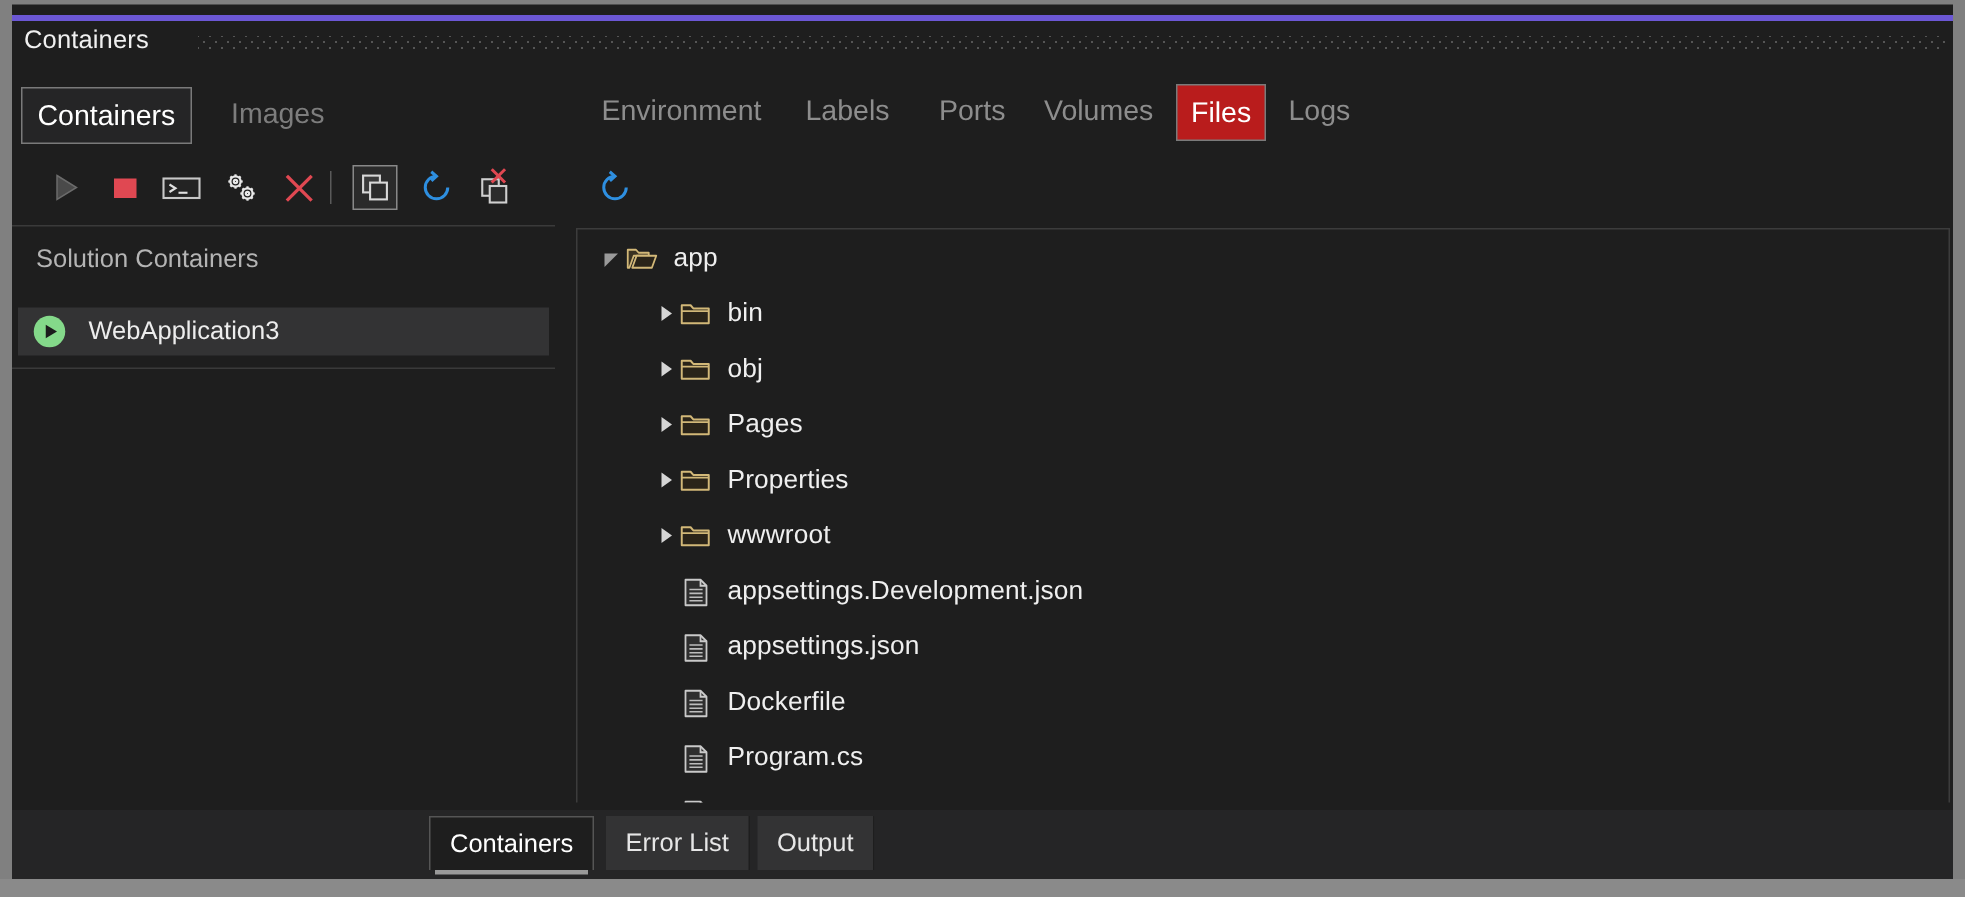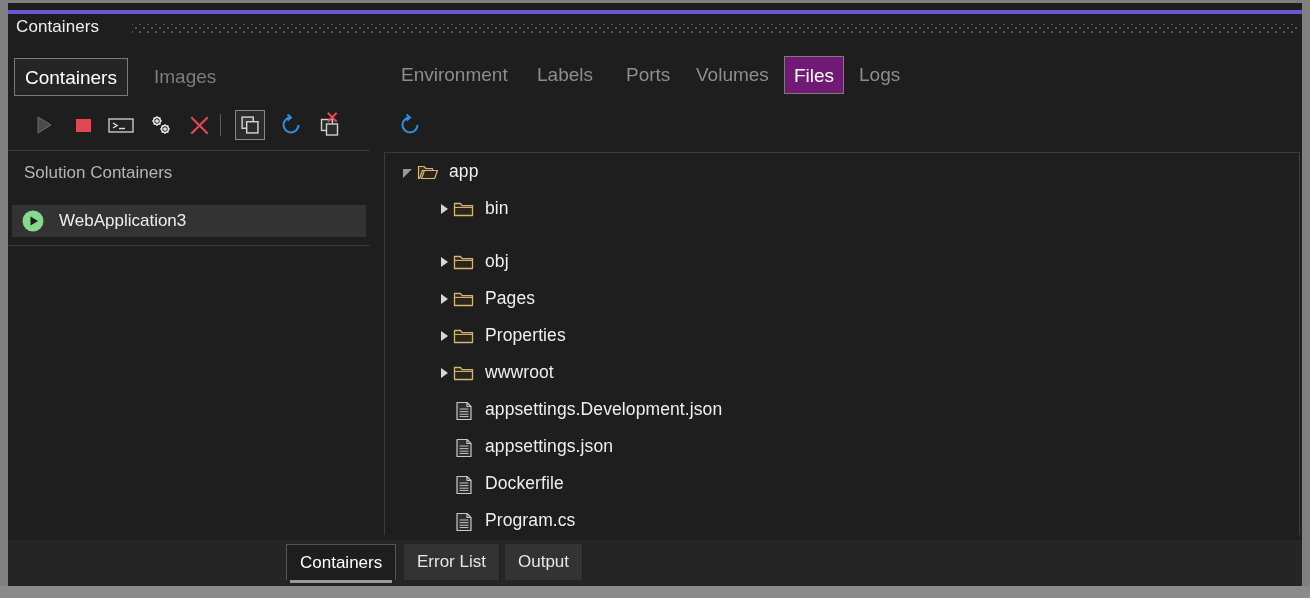--- a/index.html
+++ b/index.html
@@ -201,21 +201,21 @@
     line-height: 38px;
     font-size: 19px;
     color: #8d8d8d;
     padding: 0 9px;
     box-sizing: border-box;
     white-space: nowrap;
   }
   .vtab.active {
     color: #ffffff;
     border: 1px solid #7a7a7a;
-    background: #701a75;
+    background: #b91c1c;
   }
 
   .tree-toolbar {
     position: absolute;
     left: 0;
     top: 58px;
     width: 920px;
     height: 38px;
   }
   .tree-refresh {
@@ -484,21 +484,21 @@
         <div class="tree-row" style="padding-left: 50px;">
           <span class="tw-expander"><svg width="18" height="18" viewBox="0 0 18 18">
               <polygon points="6,4 13,9 6,14" fill="#d6d6d6"></polygon>
             </svg></span>
           <span class="tw-icon"><svg width="22" height="20" viewBox="0 0 22 20">
               <path d="M1.5 16.5 V4.5 H7.4 L9.2 6.6 H19.5 V16.5 Z" fill="#2a2419" stroke="#d2b878" stroke-width="1.3" stroke-linejoin="round"></path>
               <line x1="1.5" y1="8.4" x2="19.5" y2="8.4" stroke="#d2b878" stroke-width="1.1"></line>
             </svg></span>
           <span class="tw-label">bin</span>
         </div>
-        <div class="tree-row" style="padding-left: 50px; margin-top: 16px;">
+        <div class="tree-row" style="padding-left: 50px;">
           <span class="tw-expander"><svg width="18" height="18" viewBox="0 0 18 18">
               <polygon points="6,4 13,9 6,14" fill="#d6d6d6"></polygon>
             </svg></span>
           <span class="tw-icon"><svg width="22" height="20" viewBox="0 0 22 20">
               <path d="M1.5 16.5 V4.5 H7.4 L9.2 6.6 H19.5 V16.5 Z" fill="#2a2419" stroke="#d2b878" stroke-width="1.3" stroke-linejoin="round"></path>
               <line x1="1.5" y1="8.4" x2="19.5" y2="8.4" stroke="#d2b878" stroke-width="1.1"></line>
             </svg></span>
           <span class="tw-label">obj</span>
         </div>
         <div class="tree-row" style="padding-left: 50px;">

